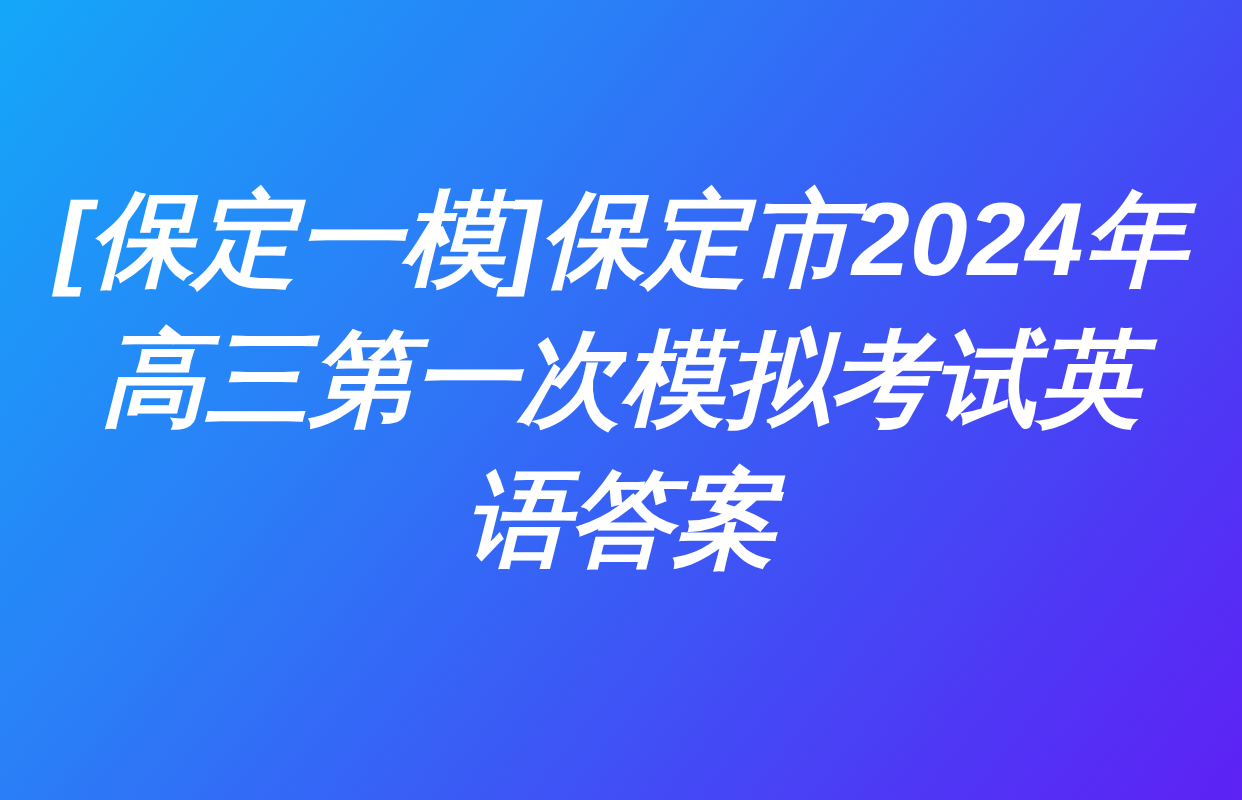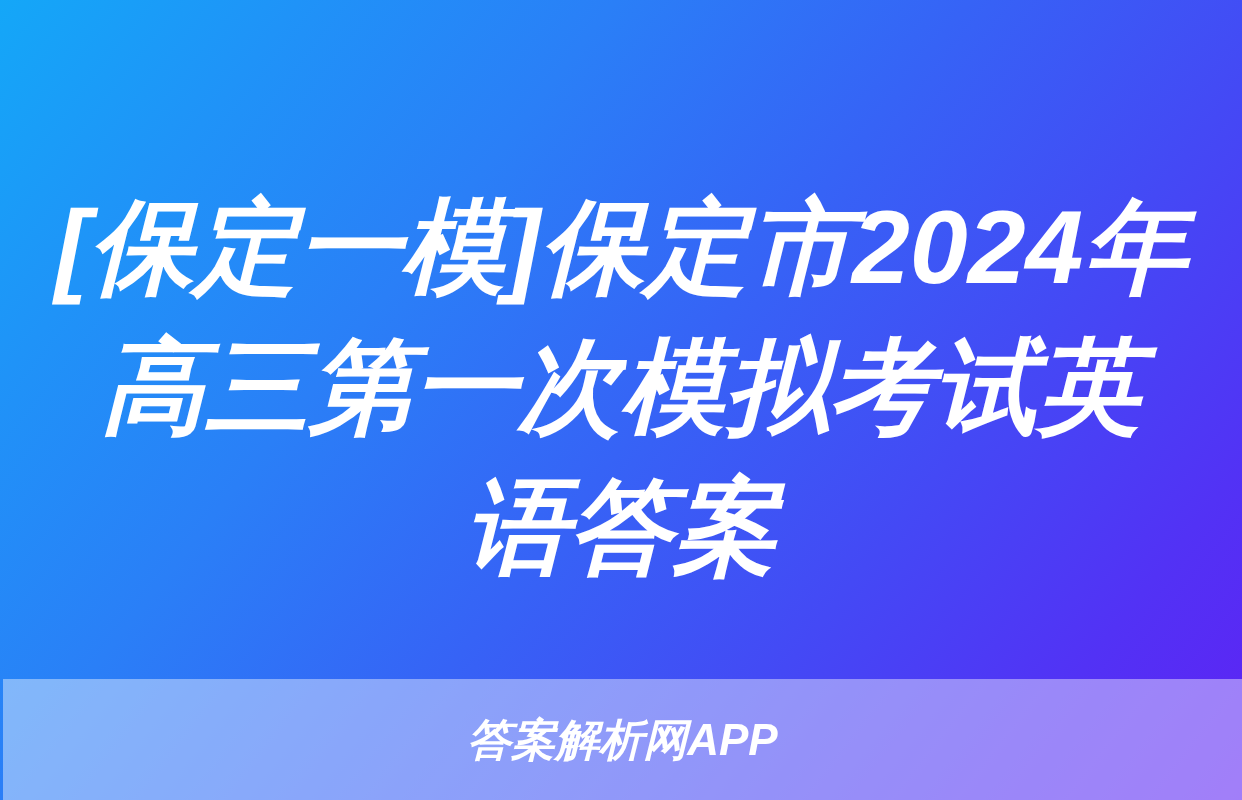--- a/index.html
+++ b/index.html
@@ -24,21 +24,21 @@
         #4449f5 70%,
         #5232f5 86%,
         #5e22f4 100%);
   }
 
   
   .headline {
     position: absolute;
     left: 0;
     right: 0;
-    top: 178px;
+    top: 170px;
     padding: 0 52px;
     box-sizing: border-box;
     text-align: center;
     color: #ffffff;
     font-size: 104px;
     line-height: 140px;
     font-weight: 700;
     font-style: italic;
     letter-spacing: 0px;
     white-space: pre-line;
@@ -69,17 +69,14 @@
     user-select: none;
   }
 </style>
 </head>
 <body>
 
 <div id="poster">
 
   <div class="headline">[保定一模]保定市2024年高三第一次模拟考试英语答案</div>
 
-  <div class="footer-band">
-    <div class="watermark">答案解析网APP</div>
-  </div>
 
 </div>
 
 </body></html>

